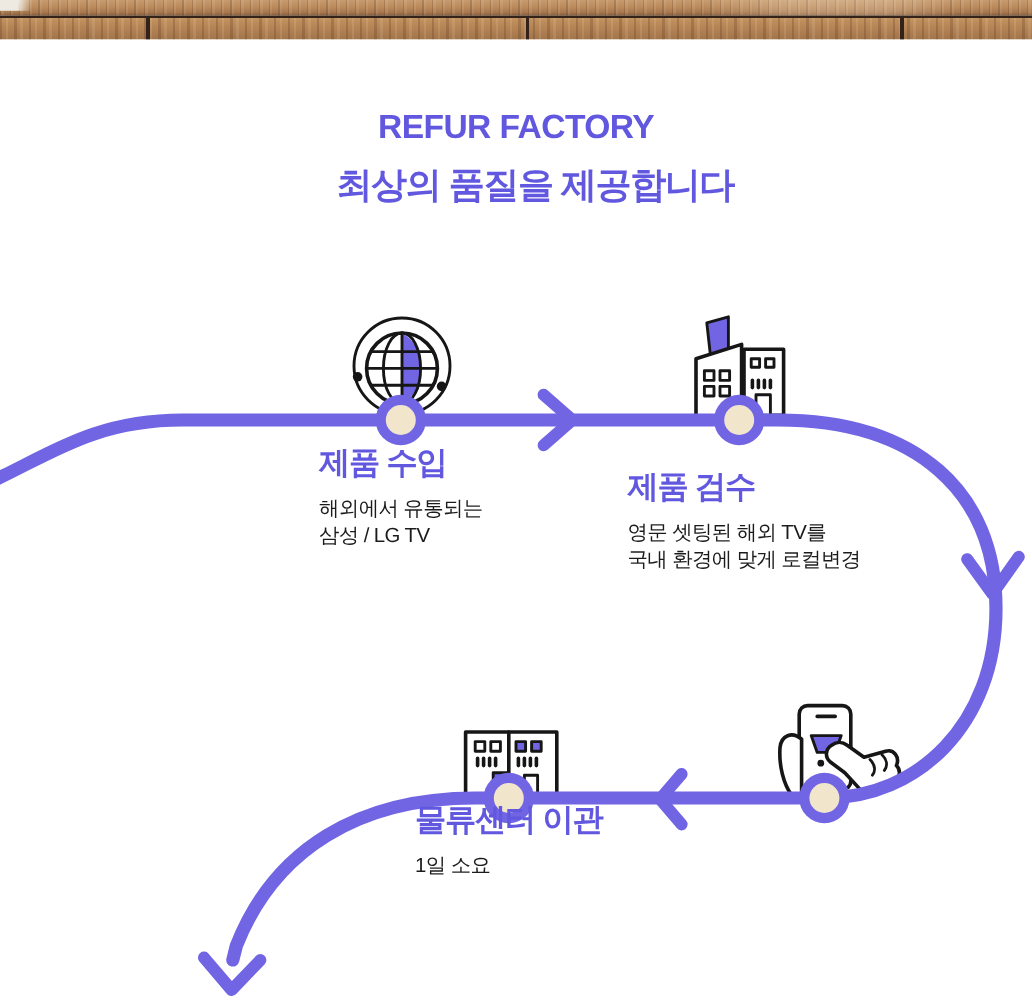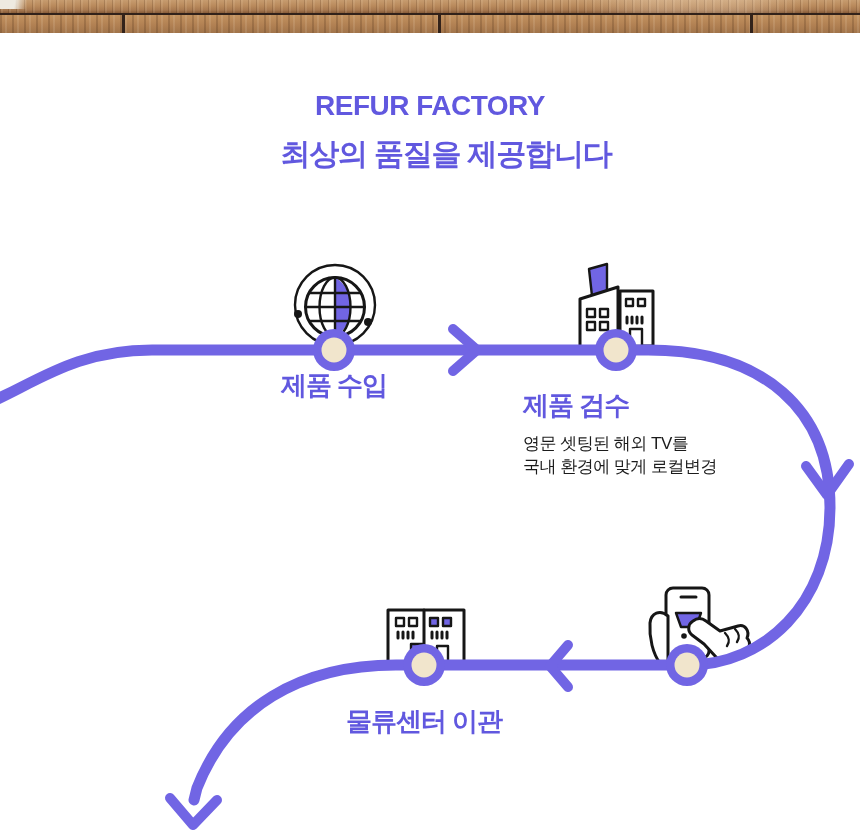--- a/index.html
+++ b/index.html
@@ -162,28 +162,36 @@
         <circle cx="687" cy="665" r="12.5" class="node-inner"></circle>
     </g>
     <g>
       <circle cx="424" cy="665" r="21" class="node-outer"></circle>
         <circle cx="424" cy="665" r="12.5" class="node-inner"></circle>
     </g>
   </svg>
 
   <div class="step-label" style="left:334px;top:368px;">
     <div class="step-title">제품 수입</div>
+    <div class="step-desc">
+      <div>해외에서 유통되는</div>
+      <div>삼성 / LG TV</div>
+    </div>
   </div>
 
   <div class="step-label" style="left:620px;top:388px;">
     <div class="step-title">제품 검수</div>
     <div class="step-desc">
       <div>영문 셋팅된 해외 TV를</div>
       <div>국내 환경에 맞게 로컬변경</div>
     </div>
   </div>
 
 
-  <div class="step-label" style="left:424px;top:704px;">
+  <div class="step-label" style="left:424px;top:666px;">
     <div class="step-title">물류센터 이관</div>
+    <div class="step-desc">
+      <div>1일 소요</div>
+      <div></div>
+    </div>
   </div>
 
 </div>
 
 </body></html>

